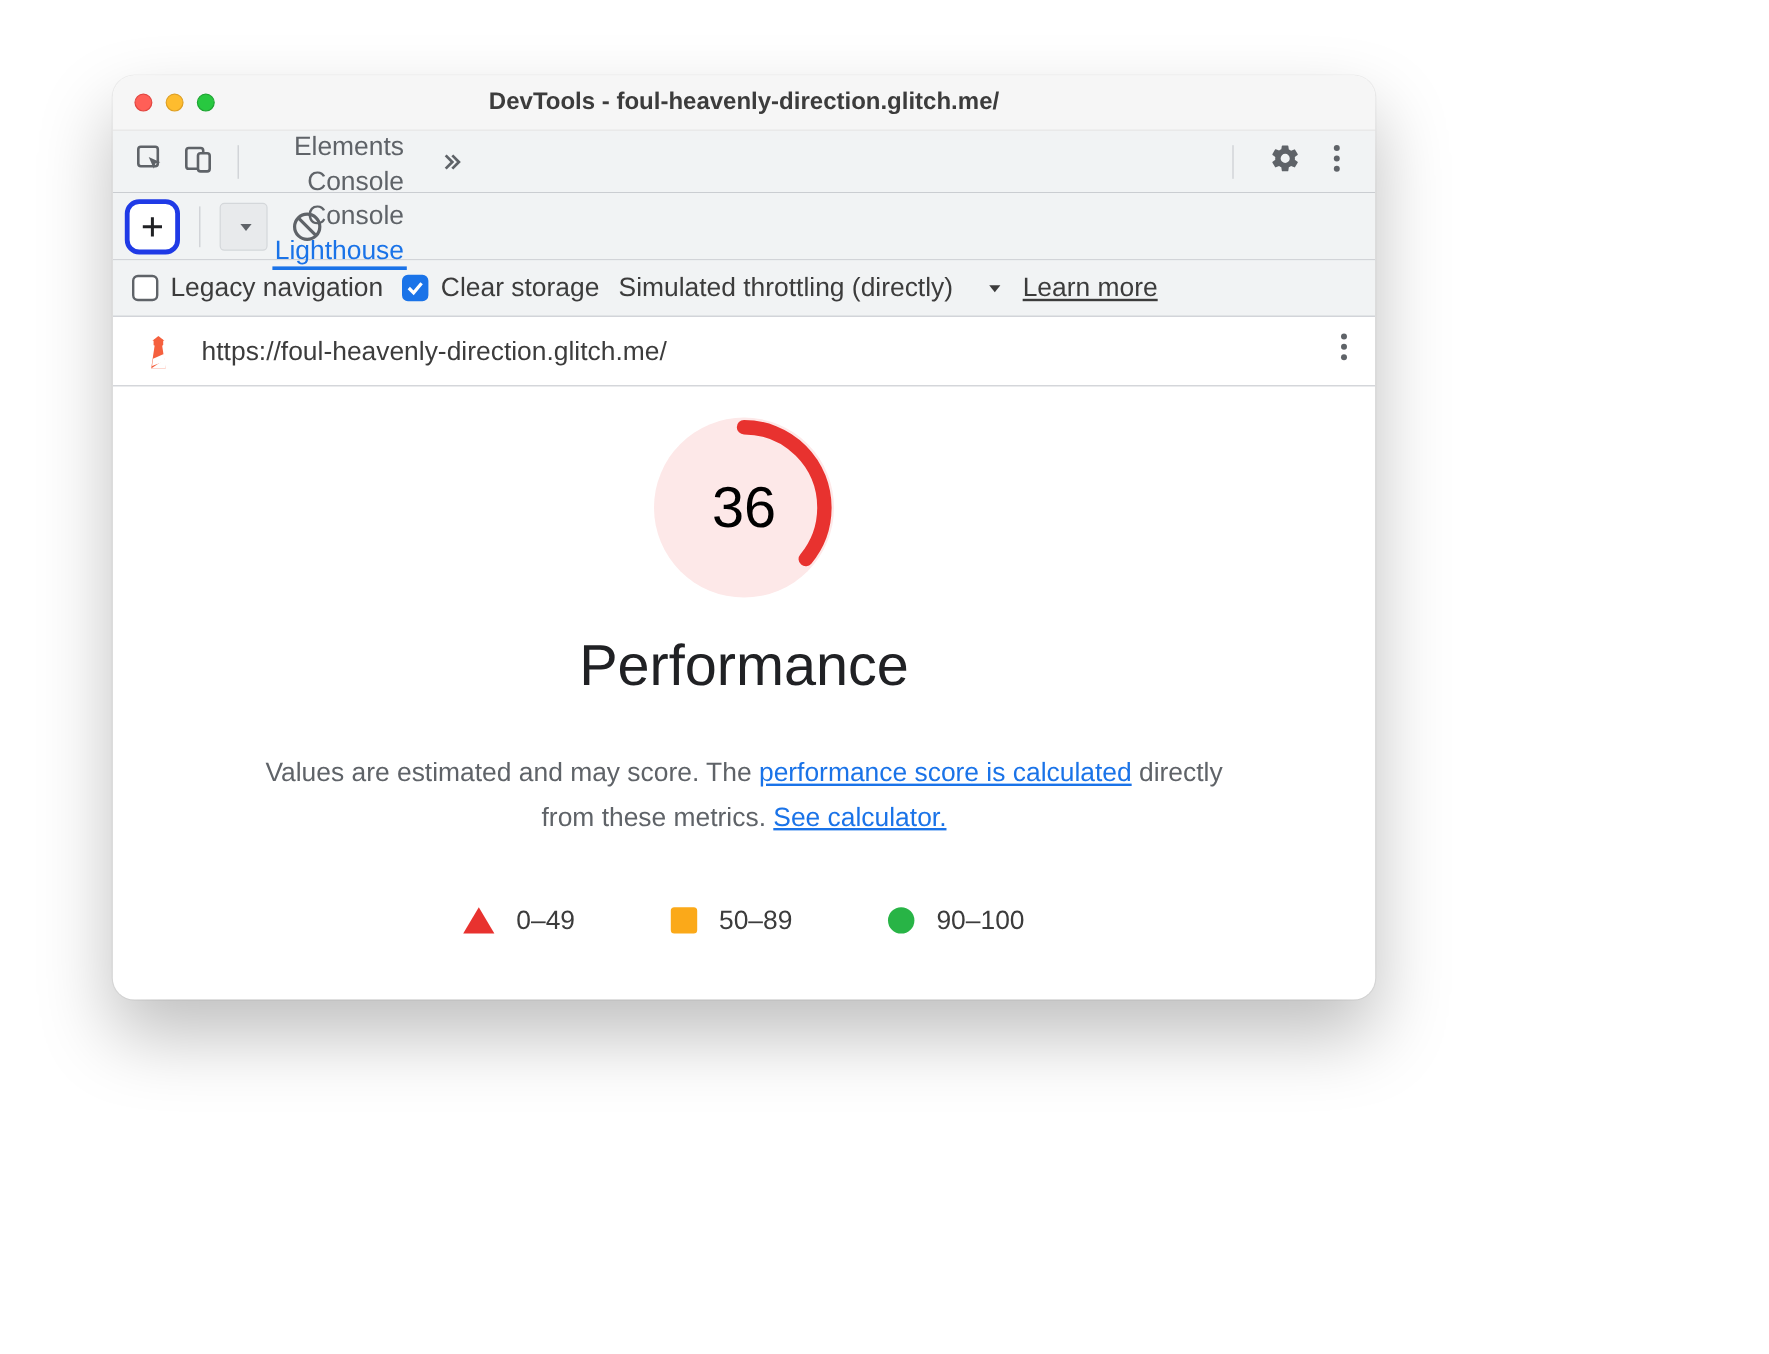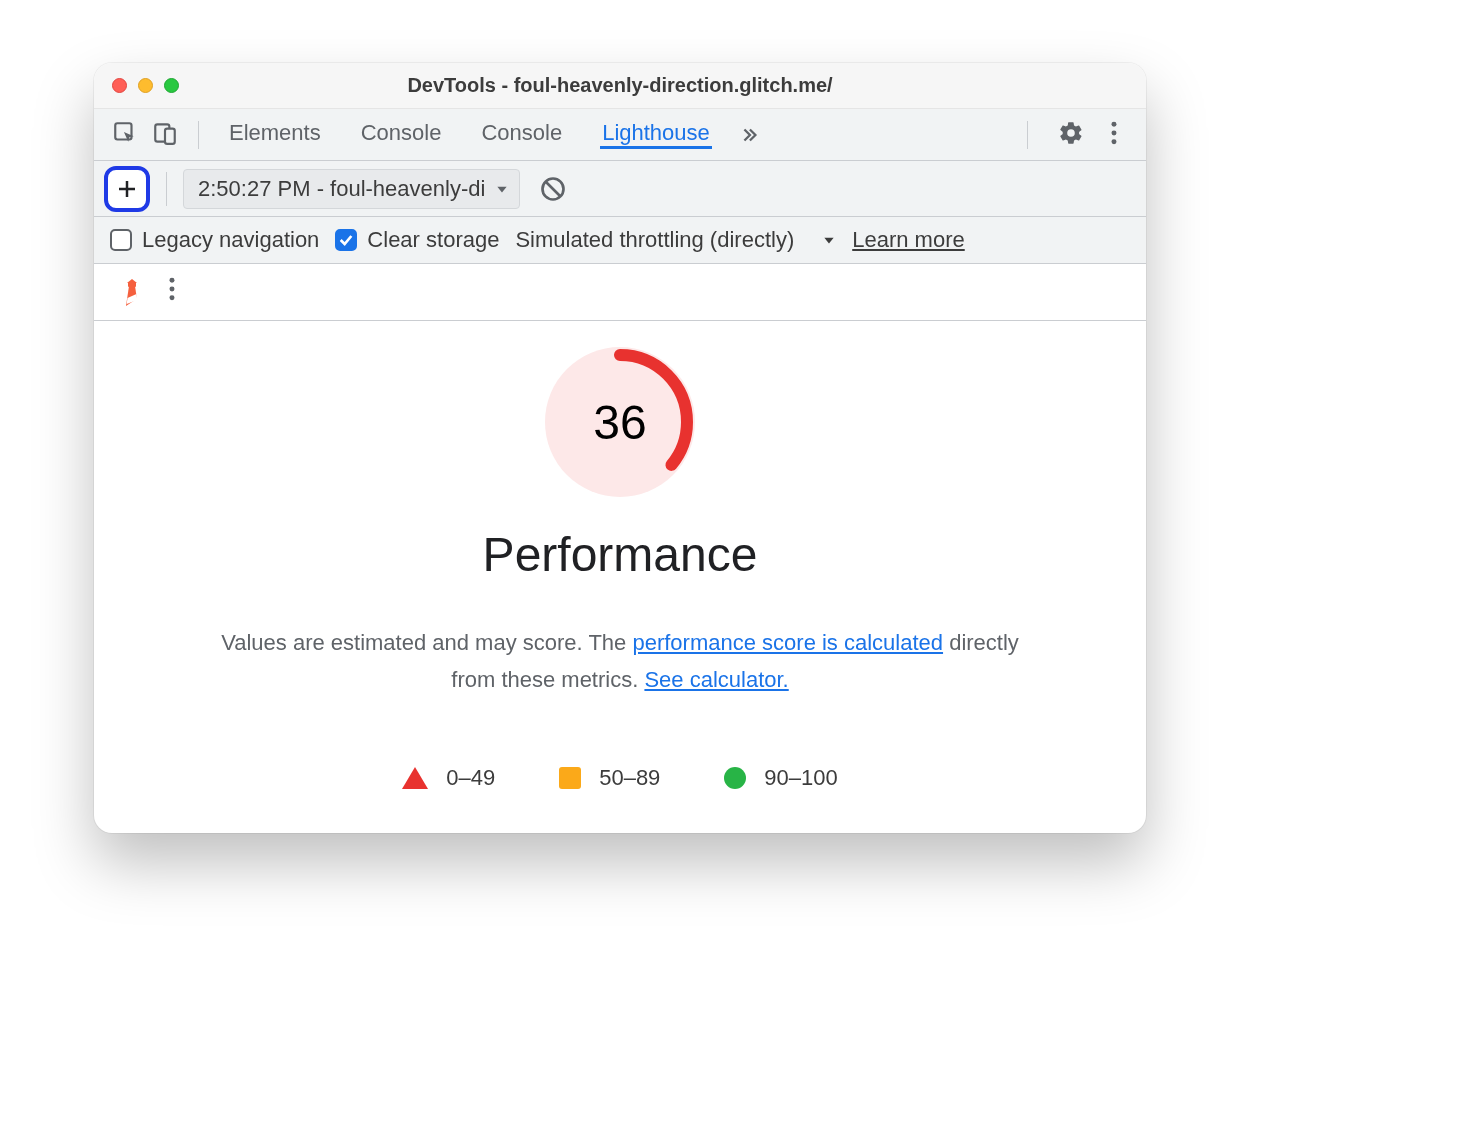--- a/index.html
+++ b/index.html
@@ -60,21 +60,21 @@
   .tabbar {
     height: 52px;
     background: var(--toolbar-bg);
     border-bottom: 1px solid var(--divider);
     display: flex;
     align-items: stretch;
     padding: 0 8px;
   }
   .tb-icons { display: flex; align-items: center; gap: 14px; padding: 0 10px; }
   .sep { width: 1px; height: 28px; background: var(--divider); margin: 0 10px; align-self: center; }
-  .tabs { display: flex; align-items: center; gap: 36px; padding-left: 18px; }
+  .tabs { display: flex; align-items: flex-end; padding-left: 18px; flex-direction: column; }
   .tab {
     display: flex; align-items: center;
     font-size: 22px; color: var(--text-muted);
     cursor: pointer;
     border-bottom: 3px solid transparent;
     padding: 0 2px;
   }
   .tab.active { color: var(--tab-active); border-bottom-color: var(--tab-active); font-weight: 500; }
   .tb-right-icons { margin-left: auto; display: flex; align-items: center; gap: 20px; padding-right: 14px; }
   .chev-more {
@@ -169,22 +169,22 @@
   }
 
   .desc {
     max-width: 820px; text-align: center;
     font-size: 22px; color: var(--text-muted); line-height: 1.7;
     margin-top: 18px;
   }
   .desc a { color: var(--link); text-decoration: underline; cursor: pointer; }
 
   .legend {
-    margin-top: 42px;
-    display: flex; gap: 64px; align-items: center; justify-content: center;
+    margin-top: 30px;
+    display: flex; gap: 80px; align-items: center; justify-content: center;
     font-size: 22px; color: #3c3c3c;
   }
   .legend-item { display: flex; align-items: center; gap: 18px; }
   .tri-red {
     width: 0; height: 0;
     border-left: 13px solid transparent;
     border-right: 13px solid transparent;
     border-bottom: 22px solid var(--red);
   }
   .sq-orange { width: 22px; height: 22px; background: var(--orange); border-radius: 3px; }
@@ -254,21 +254,20 @@
     </div>
 
     <div class="subbar1">
       <div class="new-report-btn">
         <svg width="24" height="24" viewBox="0 0 24 24" stroke="#202124" stroke-width="2.5" fill="none">
           <path d="M12 4 V20 M4 12 H20"></path>
         </svg>
       </div>
       <div class="vsep-thin"></div>
       <div class="report-select">
-        <span class="label">2:50:27 PM - foul-heavenly-di</span>
         <span>
           <svg width="14" height="14" viewBox="0 0 24 24" fill="#5f6368">
               <path d="M4 8 L12 18 L20 8 Z"></path>
             </svg>
         </span>
       </div>
       <div class="clear-btn">
         <svg width="28" height="28" viewBox="0 0 24 24" fill="none" stroke="#5f6368" stroke-width="2.3">
           <circle cx="12" cy="12" r="9"></circle>
           <path d="M6 6 L18 18"></path>
@@ -304,20 +303,21 @@
       <span class="lighthouse-logo">
         <svg width="32" height="32" viewBox="0 0 32 32">
           <path d="M10 30 L13 10 L19 10 L22 30 Z" fill="#f5603e"></path>
           <path d="M10 30 L22 22 L22 30 Z" fill="#ffffff"></path>
           <path d="M13 10 L19 10 L22 20 L10 24 Z" fill="#ffffff" opacity="0"></path>
           <path d="M11.5 22 L20.5 18 L21.3 24 L10.7 28 Z" fill="#ffffff"></path>
           <rect x="12" y="6" width="8" height="5" rx="1" fill="#f5603e"></rect>
           <path d="M11 7 L16 3 L21 7 Z" fill="#f5603e"></path>
         </svg>
       </span>
+      <div class="url">https://foul-heavenly-direction.glitch.me/</div>
       <span class="kebab">
         <svg width="8" height="26" viewBox="0 0 6 24" fill="#5f6368">
           <circle cx="3" cy="4" r="2.3"></circle>
             <circle cx="3" cy="12" r="2.3"></circle>
             <circle cx="3" cy="20" r="2.3"></circle>
         </svg>
       </span>
     </div>
 
     <div class="report-body">

